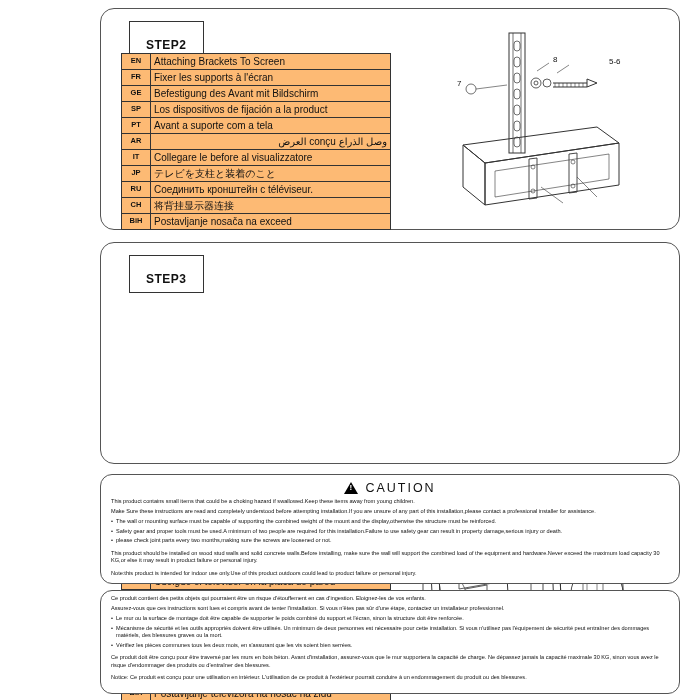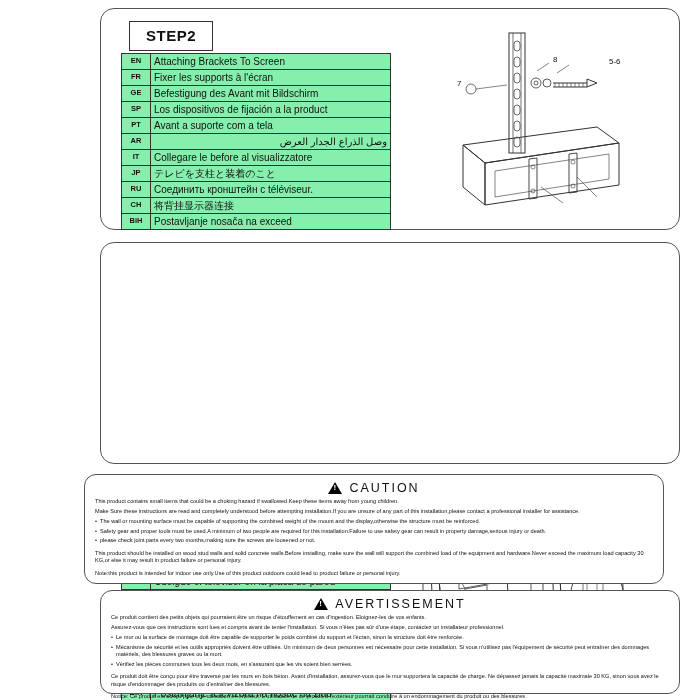--- a/index.html
+++ b/index.html
@@ -30,33 +30,33 @@
     background: #fff;
   }
   #step2-panel { left: 100px; top: 8px;  width: 580px; height: 222px; }
   #step3-panel { left: 100px; top: 242px; width: 580px; height: 222px; }
 
   .step-title-box {
     position: absolute;
     left: 28px;
     top: 12px;
     border: 1px solid #333;
-    padding: 5px 16px 6px 16px;
+    padding: 16px 16px 6px 16px;
     font-weight: bold;
-    font-size: 15px;
+    font-size: 12px;
     letter-spacing: 0.5px;
     background: #fff;
   }
 
   
   .lang-table {
     position: absolute;
     border-collapse: collapse;
     font-size: 8.2px;
-    background: #86efac;
+    background: #fdba74;
   }
   #step2-table { left: 20px; top: 44px; width: 270px; }
   #step3-table { left: 20px; top: 282px; width: 270px; }
   .lang-table td {
     border: 1px solid #333;
     padding: 1.5px 3px;
     line-height: 1.15;
     vertical-align: middle;
     height: 12px;
   }
@@ -93,21 +93,21 @@
 
   
   .notice-panel {
     position: absolute;
     border: 1px solid #555;
     border-radius: 12px;
     box-sizing: border-box;
     background: #fff;
     padding: 4px 10px 6px 10px;
   }
-  #caution-panel { left: 84px; top: 474px; width: 580px; height: 110px; }
+  #caution-panel { left: 100px; top: 474px; width: 580px; height: 110px; }
   #avert-panel   { left: 100px; top: 590px; width: 580px; height: 104px; }
 
   .notice-head {
     display: flex;
     align-items: center;
     justify-content: center;
     gap: 7px;
     margin: 2px 0 3px 0;
   }
   .tri {
@@ -176,21 +176,21 @@
         <tr>
             <td class="lang-code">SP</td>
             <td class="lang-text">Los dispositivos de fijación a la product</td>
           </tr>
         <tr>
             <td class="lang-code">PT</td>
             <td class="lang-text">Avant a suporte com a tela</td>
           </tr>
         <tr>
             <td class="lang-code">AR</td>
-            <td class="lang-text rtl">وصل الذراع الجدار العرض</td>
+            <td class="lang-text rtl">وصل الذراع conçu العرض</td>
           </tr>
         <tr>
             <td class="lang-code">IT</td>
             <td class="lang-text">Collegare le before al visualizzatore</td>
           </tr>
         <tr>
             <td class="lang-code">JP</td>
             <td class="lang-text">テレビを支柱と装着のこと</td>
           </tr>
         <tr>
@@ -266,20 +266,21 @@
         <line x1="140" y1="160" x2="162" y2="176" stroke="#333" stroke-width="0.6"></line>
         <line x1="176" y1="150" x2="196" y2="170" stroke="#333" stroke-width="0.6"></line>
       </svg>
       <div class="num-label" style="left:152px; top:28px;">8</div>
       <div class="num-label" style="left:172px; top:30px;margin-left:36px;">5-6</div>
       <div class="num-label" style="left:56px; top:52px;">7</div>
     </div>
   </div>
 
   <div class="step-panel" id="step3-panel">
+    <div class="step-title-box">STEP3</div>
 
     <table class="lang-table" id="step3-table">
       <tbody>
         <tr>
             <td class="lang-code">EN</td>
             <td class="lang-text">Hang the TV onto the wall plate</td>
           </tr>
         <tr>
             <td class="lang-code">FR</td>
             <td class="lang-text">Accrochez le téléviseur sur la plaque murale</td>
@@ -397,24 +398,20 @@
       <div class="bullet-line">
         <span class="bullet-dot">•</span>
         <span>please check joint parts every two months,making sure the screws are loosened or not.</span>
       </div>
       <p class="spaced">This product should be installed on wood stud walls and solid concrete walls.Before installing, make sure the wall will support the combined load of the equipment and hardware.Never exceed the maximum load capacity  30  KG,or else it may result in product failure or personal injury.</p>
       <p class="note">Note:this product is intended for indoor use only.Use of this product outdoors could lead to product failure or personal injury.</p>
     </div>
   </div>
 
   <div class="notice-panel" id="avert-panel">
-    <div class="notice-head">
-      <span class="tri"></span>
-      <span class="notice-title">AVERTISSEMENT</span>
-    </div>
     <div class="notice-body">
       <p>Ce produit contient des petits objets qui pourraient être un risque d'étouffement en cas d'ingestion. Eloignez-les de vos enfants.</p>
       <p>Assurez-vous que ces instructions sont lues et compris avant de tenter l'installation. Si vous n'êtes pas sûr d'une étape, contactez un installateur professionnel.</p>
       <div class="bullet-line">
         <span class="bullet-dot">•</span>
         <span>Le mur ou la surface de montage doit être capable de supporter le poids combiné du support et l'écran, sinon la structure doit être renforcée.</span>
       </div>
       <div class="bullet-line">
         <span class="bullet-dot">•</span>
         <span>Mécanisme de sécurité et les outils appropriés doivent être utilisés. Un minimum de deux personnes est nécessaire pour cette installation. Si vous n'utilisez pas l'équipement de sécurité peut entraîner des dommages matériels, des blessures graves ou la mort.</span>

